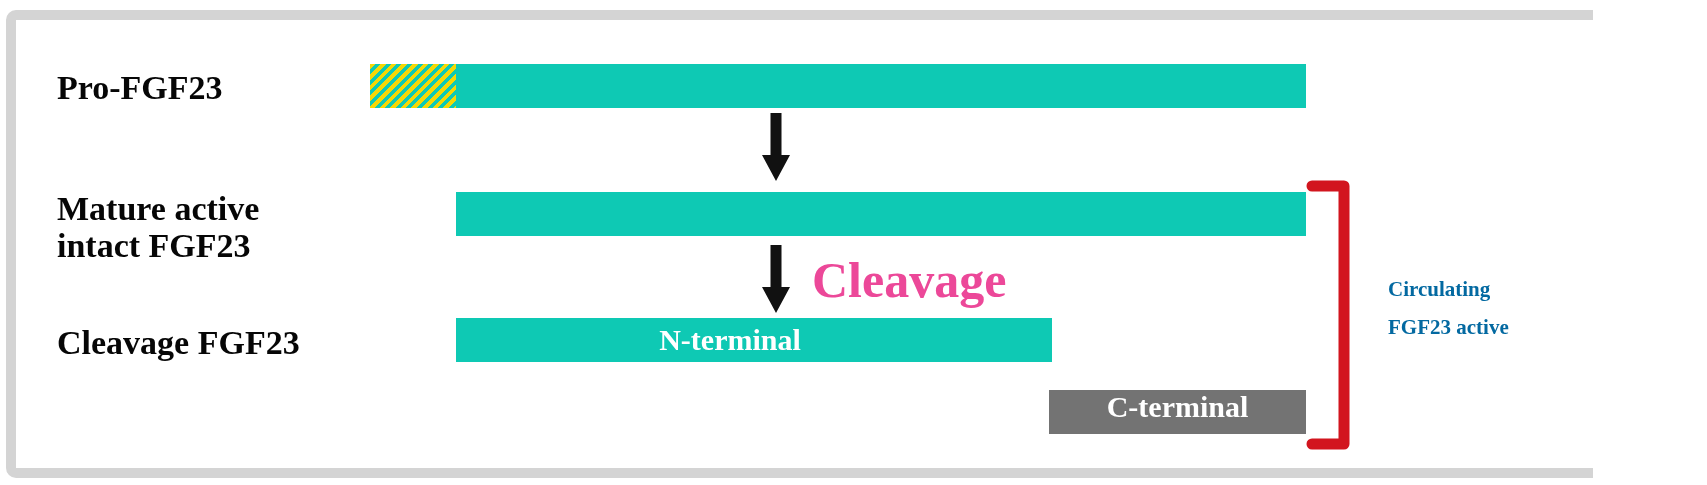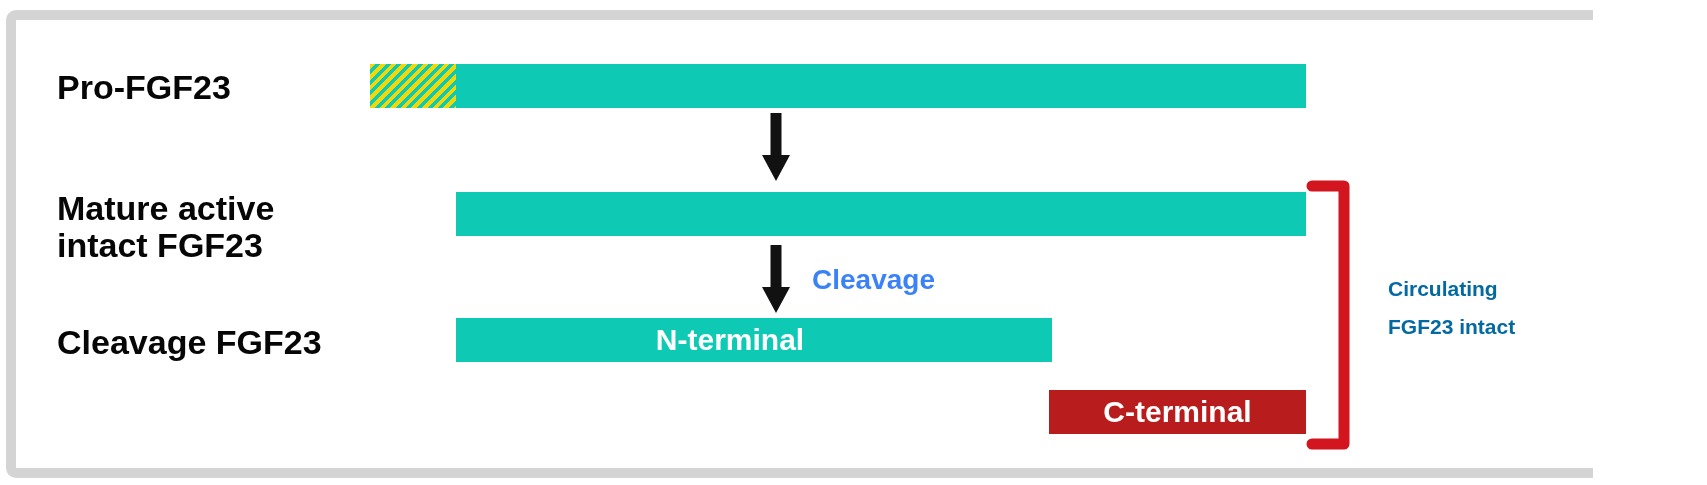--- a/index.html
+++ b/index.html
@@ -5,21 +5,21 @@
   html, body {
     margin: 0;
     padding: 0;
     background: #ffffff;
   }
   .canvas {
     position: relative;
     width: 1593px;
     height: 485px;
     background: #ffffff;
-    font-family: Liberation Sans, sans-serif;
+    font-family: Liberation Serif, serif;
     overflow: hidden;
   }
   .frame {
     position: absolute;
     left: 6px;
     top: 10px;
     width: 1695px;
     height: 468px;
     box-sizing: border-box;
     border: 10px solid #d4d4d4;
@@ -38,22 +38,22 @@
   .bar {
     position: absolute;
     height: 44px;
     background: #0ec9b4;
   }
   .bar-pro    { left: 370px;  top: 64px;  width: 936px; }
   .bar-mature { left: 456px;  top: 192px; width: 850px; }
   .bar-nterm  { left: 456px;  top: 318px; width: 596px;
                 display: flex; align-items: center; justify-content: center;
                 padding-right: 48px; box-sizing: border-box; }
-  .bar-cterm  { left: 1049px; top: 390px; width: 257px; background: #b91c1c;
-                display: flex; align-items: center; justify-content: center; }
+  .bar-cterm  { left: 1049px; top: 390px; width: 257px; background: #737373;
+                display: flex; align-items: flex-start; justify-content: center; }
   .hatch {
     position: absolute;
     left: 0; top: 0;
     width: 86px; height: 100%;
     background: repeating-linear-gradient(
       135deg,
       #f3d806 0px, #f3d806 4px,
       #0ec9b4 4px, #0ec9b4 7.5px
     );
   }
@@ -69,23 +69,23 @@
     height: 68px;
   }
   .arrow-1 { left: 762px; top: 113px; }
   .arrow-2 { left: 762px; top: 245px; }
   .cleavage-label {
     position: absolute;
     left: 812px;
     top: 258px;
     height: 44px;
     line-height: 44px;
-    font-size: 28px;
+    font-size: 50px;
     font-weight: bold;
-    color: #3b82f6;
+    color: #ec4899;
     white-space: nowrap;
   }
   .bracket {
     position: absolute;
     left: 1306px;
     top: 174px;
     width: 54px;
     height: 282px;
   }
   .bracket-label {
@@ -135,15 +135,15 @@
   </div>
   <div class="bar bar-cterm">
     <span class="bar-text">C-terminal</span>
   </div>
 
   <svg class="bracket" viewBox="0 0 54 282">
     <path d="M 6 12 H 38 V 270 H 6" fill="none" stroke="#d2151e" stroke-width="11" stroke-linecap="round" stroke-linejoin="round"></path>
   </svg>
   <div class="bracket-label">
     <div>Circulating</div>
-    <div>FGF23 intact</div>
+    <div>FGF23 active</div>
   </div>
 </div>
 
 </body></html>

